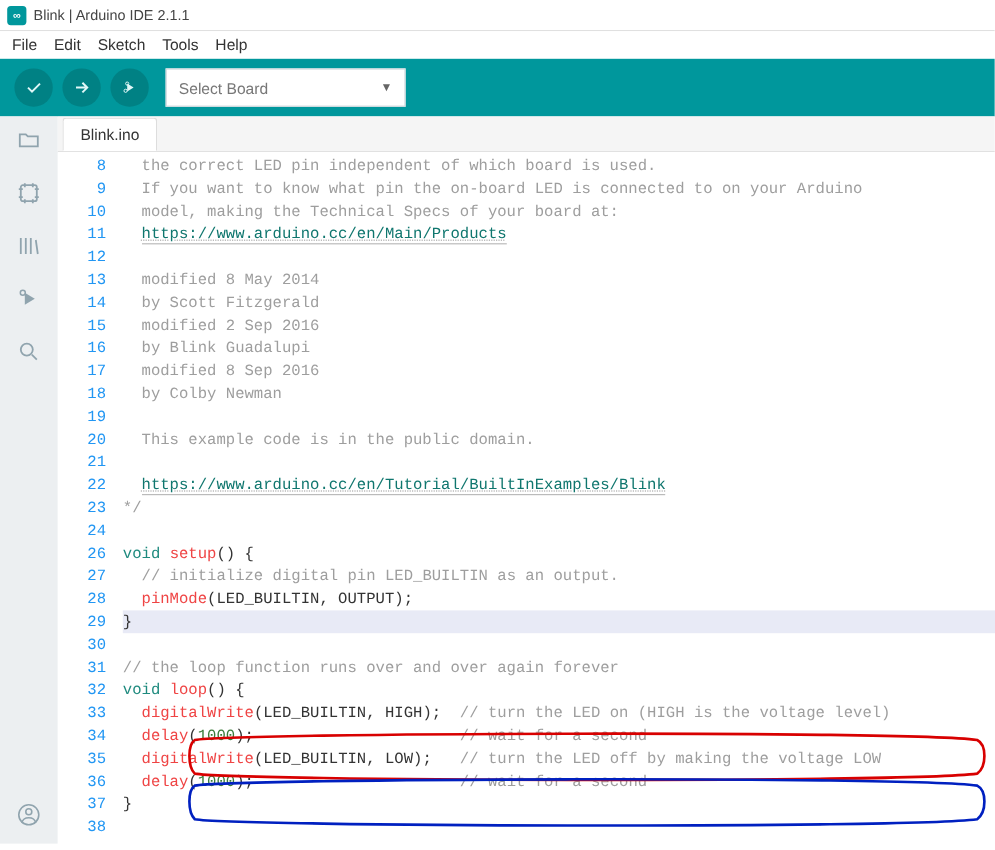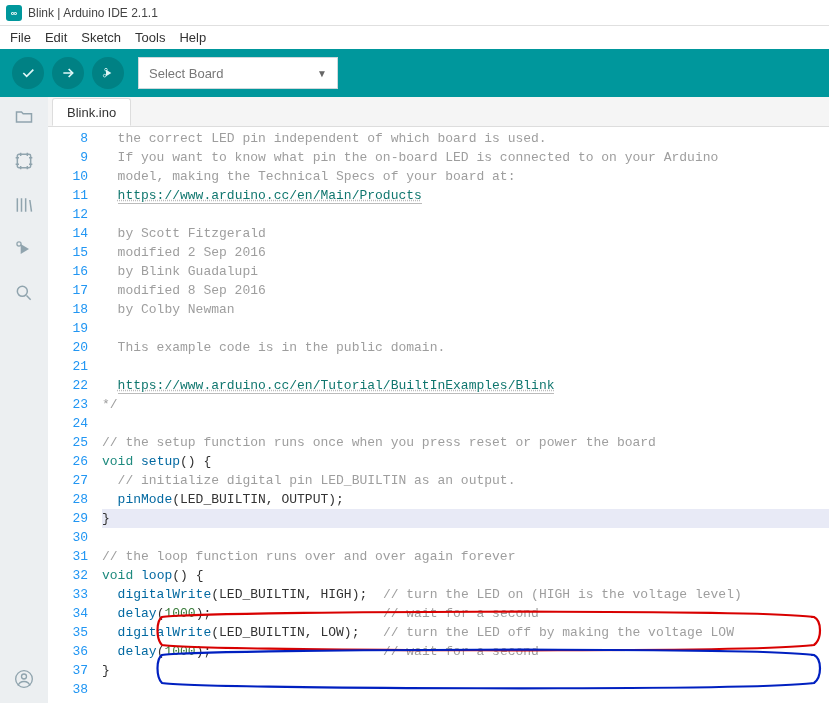--- a/index.html
+++ b/index.html
@@ -22,21 +22,21 @@
   .editor { flex: 1; display: flex; flex-direction: column; }
   .tabbar { height: 30px; display: flex; align-items: flex-end; background: #f5f5f5; border-bottom: 1px solid #ddd; padding-left: 4px; }
   .tab { height: 28px; padding: 0 14px; background: #fff; border: 1px solid #ddd; border-bottom: 1px solid #fff; display: flex; align-items: center; font-size: 13px; color: #333; border-radius: 3px 3px 0 0; }
   .code { flex: 1; overflow: auto; background: #fff; font-family: "Consolas", "Courier New", monospace; font-size: 13px; line-height: 19px; position: relative; padding-top: 2px; }
   .row { display: flex; }
   .gutter { width: 54px; text-align: right; padding-right: 14px; color: #2196f3; background: #fff; user-select: none; flex-shrink: 0; }
   .line { white-space: pre; flex: 1; padding-right: 6px; }
   .c-comment { color: #9e9e9e; }
   .c-link { color: #0f766e; text-decoration: underline dotted #bbb; border-bottom: 1px solid #bbb; }
   .c-kw { color: #1e8a7e; }
-  .c-fn { color: #0369a1; margin-top: 28px; }
+  .c-fn { color: #ef4444; margin-top: 28px; }
   .c-num { color: #3a7c3a; }
   .hl { background: #e8eaf6; display: inline-block; min-width: 100%; }
   .annot-red, .annot-blue { position: absolute; left: 106px; width: 670px; pointer-events: none; }
   .annot-red { top: 482px; }
   .annot-blue { top: 520px; }
   .annot-red svg, .annot-blue svg { width: 100%; height: 46px; }
 </style>
 </head>
 <body>
 
@@ -148,20 +148,24 @@
         </div>
         <div class="row">
           <div class="gutter">11</div>
           <div class="line"><span class="c-comment">  </span><span class="c-link">https://www.arduino.cc/en/Main/Products</span></div>
         </div>
         <div class="row">
           <div class="gutter">12</div>
           <div class="line">&nbsp;</div>
         </div>
         <div class="row">
+          <div class="gutter">13</div>
+          <div class="line"><span class="c-comment">  modified 8 May 2014</span></div>
+        </div>
+        <div class="row">
           <div class="gutter">14</div>
           <div class="line"><span class="c-comment">  by Scott Fitzgerald</span></div>
         </div>
         <div class="row">
           <div class="gutter">15</div>
           <div class="line"><span class="c-comment">  modified 2 Sep 2016</span></div>
         </div>
         <div class="row">
           <div class="gutter">16</div>
           <div class="line"><span class="c-comment">  by Blink Guadalupi</span></div>
@@ -192,24 +196,20 @@
         </div>
         <div class="row">
           <div class="gutter">23</div>
           <div class="line"><span class="c-comment">*/</span></div>
         </div>
         <div class="row">
           <div class="gutter">24</div>
           <div class="line">&nbsp;</div>
         </div>
         <div class="row">
-          <div class="gutter">25</div>
-          <div class="line"><span class="c-comment">// the setup function runs once when you press reset or power the board</span></div>
-        </div>
-        <div class="row">
           <div class="gutter">26</div>
           <div class="line"><span class="c-kw">void</span><span> </span><span class="c-fn">setup</span><span>() {</span></div>
         </div>
         <div class="row">
           <div class="gutter">27</div>
           <div class="line"><span>  </span><span class="c-comment">// initialize digital pin LED_BUILTIN as an output.</span></div>
         </div>
         <div class="row">
           <div class="gutter">28</div>
           <div class="line"><span>  </span><span class="c-fn">pinMode</span><span>(LED_BUILTIN, OUTPUT);</span></div>

